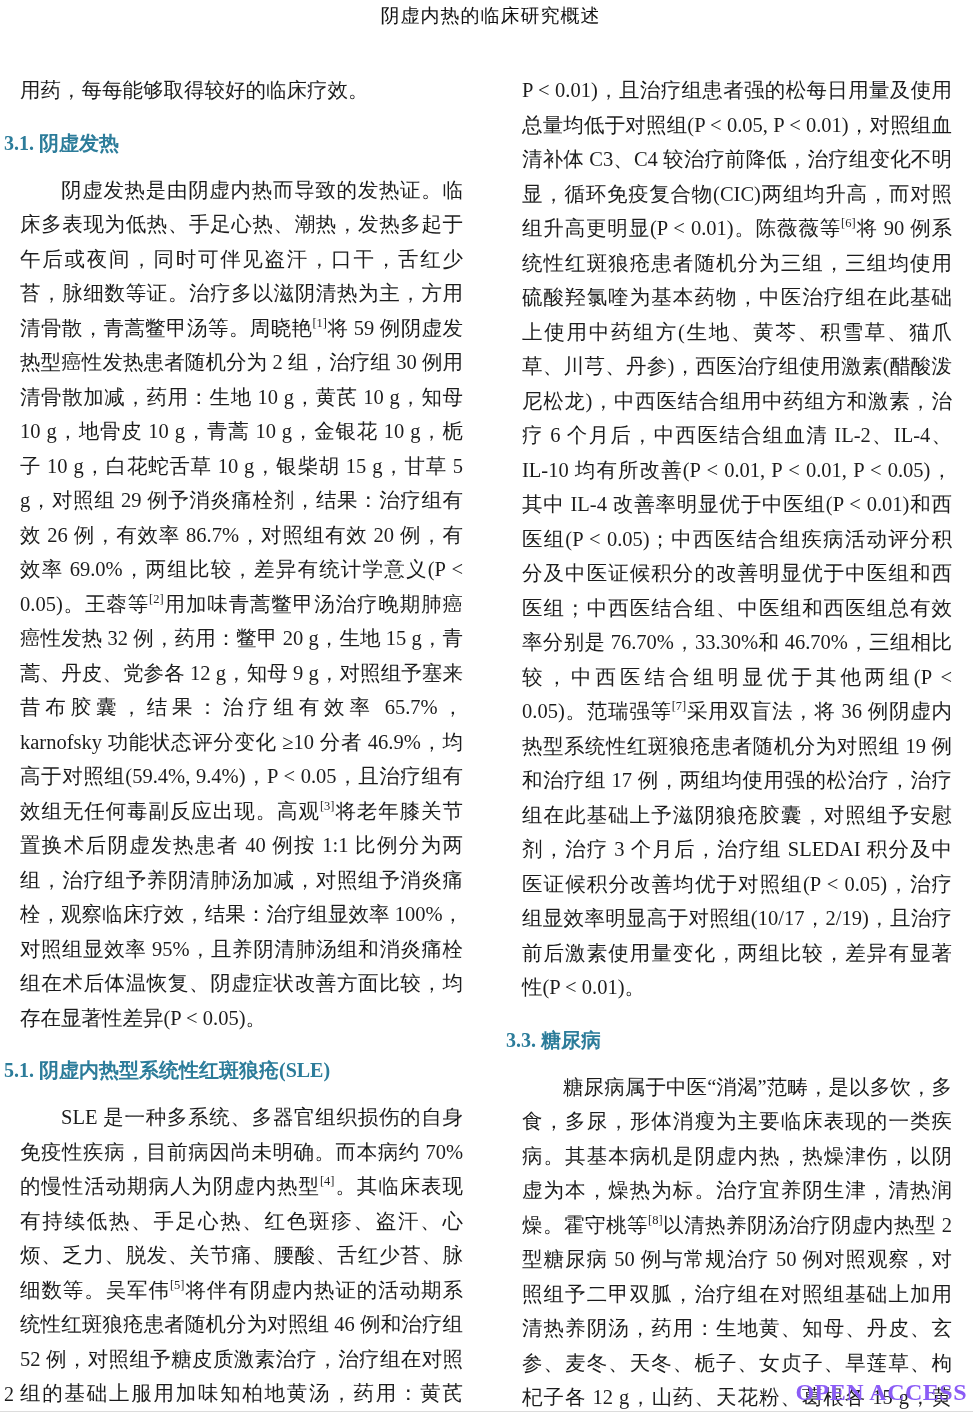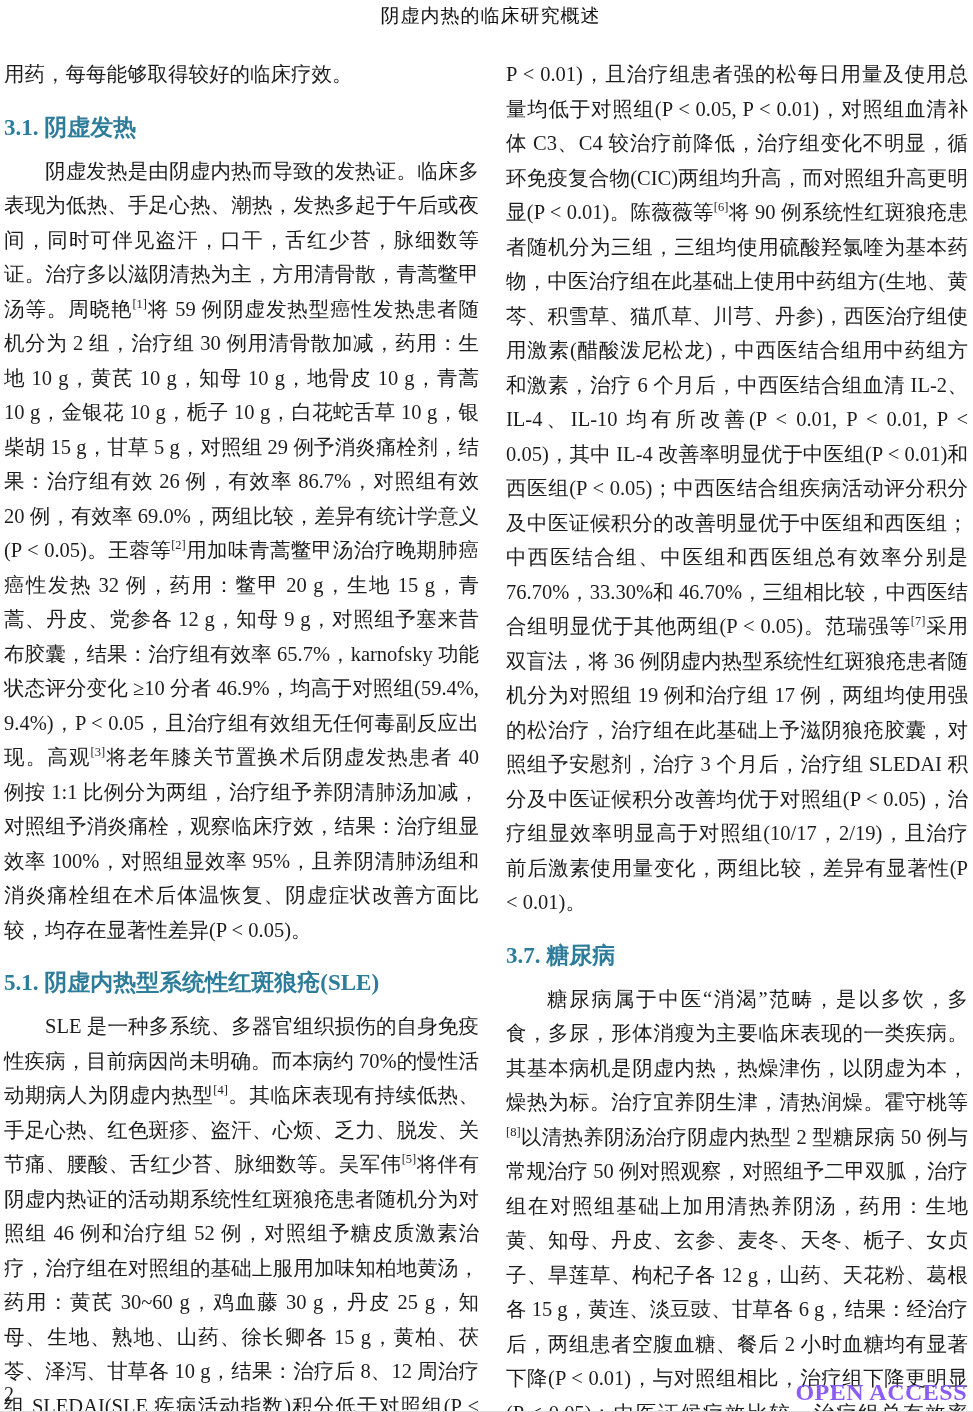--- a/index.html
+++ b/index.html
@@ -33,30 +33,30 @@
     right: 5px;
     display: flex;
     gap: 27px;
   }
   .col {
     box-sizing: border-box;
   }
   .col-left  { width: 480px; }
   .col-right { width: 462px; flex: 0 0 462px; }
   p.body {
-    margin: 0;
+    margin: 16px;
     font-size: 20.5px;
     line-height: 34.5px;
     text-align: justify;
     color: #1c1c1c;
   }
   p.indent { text-indent: 2em; font-family: Liberation Serif, serif; }
   h2.section-heading {
     margin: 22px 0 13px 0;
-    font-size: 23px;
+    font-size: 20px;
     font-weight: 700;
     color: #2c7c9a;
     line-height: 27px;
     text-align: left;
   }
   sup {
     font-size: 12.5px;
     line-height: 0;
     vertical-align: super;
   }
@@ -97,21 +97,21 @@
       <p class="body indent">阴虚发热是由阴虚内热而导致的发热证。临床多表现为低热、手足心热、潮热，发热多起于午后或夜间，同时可伴见盗汗，口干，舌红少苔，脉细数等证。治疗多以滋阴清热为主，方用清骨散，青蒿鳖甲汤等。周晓艳<sup>[1]</sup>将 59 例阴虚发热型癌性发热患者随机分为 2 组，治疗组 30 例用清骨散加减，药用：生地 10 g，黄芪 10 g，知母 10 g，地骨皮 10 g，青蒿 10 g，金银花 10 g，栀子 10 g，白花蛇舌草 10 g，银柴胡 15 g，甘草 5 g，对照组 29 例予消炎痛栓剂，结果：治疗组有效 26 例，有效率 86.7%，对照组有效 20 例，有效率 69.0%，两组比较，差异有统计学意义(P &lt; 0.05)。王蓉等<sup>[2]</sup>用加味青蒿鳖甲汤治疗晚期肺癌癌性发热 32 例，药用：鳖甲 20 g，生地 15 g，青蒿、丹皮、党参各 12 g，知母 9 g，对照组予塞来昔布胶囊，结果：治疗组有效率 65.7%，karnofsky 功能状态评分变化 ≥10 分者 46.9%，均高于对照组(59.4%, 9.4%)，P &lt; 0.05，且治疗组有效组无任何毒副反应出现。高观<sup>[3]</sup>将老年膝关节置换术后阴虚发热患者 40 例按 1:1 比例分为两组，治疗组予养阴清肺汤加减，对照组予消炎痛栓，观察临床疗效，结果：治疗组显效率 100%，对照组显效率 95%，且养阴清肺汤组和消炎痛栓组在术后体温恢复、阴虚症状改善方面比较，均存在显著性差异(P &lt; 0.05)。</p>
 
       <h2 class="section-heading">5.1. 阴虚内热型系统性红斑狼疮(SLE)</h2>
 
       <p class="body indent">SLE 是一种多系统、多器官组织损伤的自身免疫性疾病，目前病因尚未明确。而本病约 70%的慢性活动期病人为阴虚内热型<sup>[4]</sup>。其临床表现有持续低热、手足心热、红色斑疹、盗汗、心烦、乏力、脱发、关节痛、腰酸、舌红少苔、脉细数等。吴军伟<sup>[5]</sup>将伴有阴虚内热证的活动期系统性红斑狼疮患者随机分为对照组 46 例和治疗组 52 例，对照组予糖皮质激素治疗，治疗组在对照组的基础上服用加味知柏地黄汤，药用：黄芪 30~60 g，鸡血藤 30 g，丹皮 25 g，知母、生地、熟地、山药、徐长卿各 15 g，黄柏、茯苓、泽泻、甘草各 10 g，结果：治疗后 8、12 周治疗组 SLEDAI(SLE 疾病活动指数)积分低于对照组(P &lt; 0.05，</p>
     </div>
 
     <div class="col col-right">
       <p class="body">P &lt; 0.01)，且治疗组患者强的松每日用量及使用总量均低于对照组(P &lt; 0.05, P &lt; 0.01)，对照组血清补体 C3、C4 较治疗前降低，治疗组变化不明显，循环免疫复合物(CIC)两组均升高，而对照组升高更明显(P &lt; 0.01)。陈薇薇等<sup>[6]</sup>将 90 例系统性红斑狼疮患者随机分为三组，三组均使用硫酸羟氯喹为基本药物，中医治疗组在此基础上使用中药组方(生地、黄芩、积雪草、猫爪草、川芎、丹参)，西医治疗组使用激素(醋酸泼尼松龙)，中西医结合组用中药组方和激素，治疗 6 个月后，中西医结合组血清 IL-2、IL-4、IL-10 均有所改善(P &lt; 0.01, P &lt; 0.01, P &lt; 0.05)，其中 IL-4 改善率明显优于中医组(P &lt; 0.01)和西医组(P &lt; 0.05)；中西医结合组疾病活动评分积分及中医证候积分的改善明显优于中医组和西医组；中西医结合组、中医组和西医组总有效率分别是 76.70%，33.30%和 46.70%，三组相比较，中西医结合组明显优于其他两组(P &lt; 0.05)。范瑞强等<sup>[7]</sup>采用双盲法，将 36 例阴虚内热型系统性红斑狼疮患者随机分为对照组 19 例和治疗组 17 例，两组均使用强的松治疗，治疗组在此基础上予滋阴狼疮胶囊，对照组予安慰剂，治疗 3 个月后，治疗组 SLEDAI 积分及中医证候积分改善均优于对照组(P &lt; 0.05)，治疗组显效率明显高于对照组(10/17，2/19)，且治疗前后激素使用量变化，两组比较，差异有显著性(P &lt; 0.01)。</p>
 
-      <h2 class="section-heading">3.7. 糖尿病</h2>
+      <h2 class="section-heading">3.3. 糖尿病</h2>
 
       <p class="body indent">糖尿病属于中医“消渴”范畴，是以多饮，多食，多尿，形体消瘦为主要临床表现的一类疾病。其基本病机是阴虚内热，热燥津伤，以阴虚为本，燥热为标。治疗宜养阴生津，清热润燥。霍守桃等<sup>[8]</sup>以清热养阴汤治疗阴虚内热型 2 型糖尿病 50 例与常规治疗 50 例对照观察，对照组予二甲双胍，治疗组在对照组基础上加用清热养阴汤，药用：生地黄、知母、丹皮、玄参、麦冬、天冬、栀子、女贞子、旱莲草、枸杞子各 12 g，山药、天花粉、葛根各 15 g，黄连、淡豆豉、甘草各 6 g，结果：经治疗后，两组患者空腹血糖、餐后 2 小时血糖均有显著下降(P &lt; 0.01)，与对照组相比，治疗组下降更明显(P &lt; 0.05)；中医证候疗效比较，治疗组总有效率 94.0%，对照组总有效率 84.0%，治疗组优于对照组(P &lt; 0.05)。张庚良等以糖尿病 1 号方治疗 2 型糖尿病 50 例，药用：知母、当归、山萸</p>
     </div>
 
   </div>
 
   <div class="footer">
     <span class="page-number">2</span>
     <span class="open-access">OPEN ACCESS</span>
   </div>

